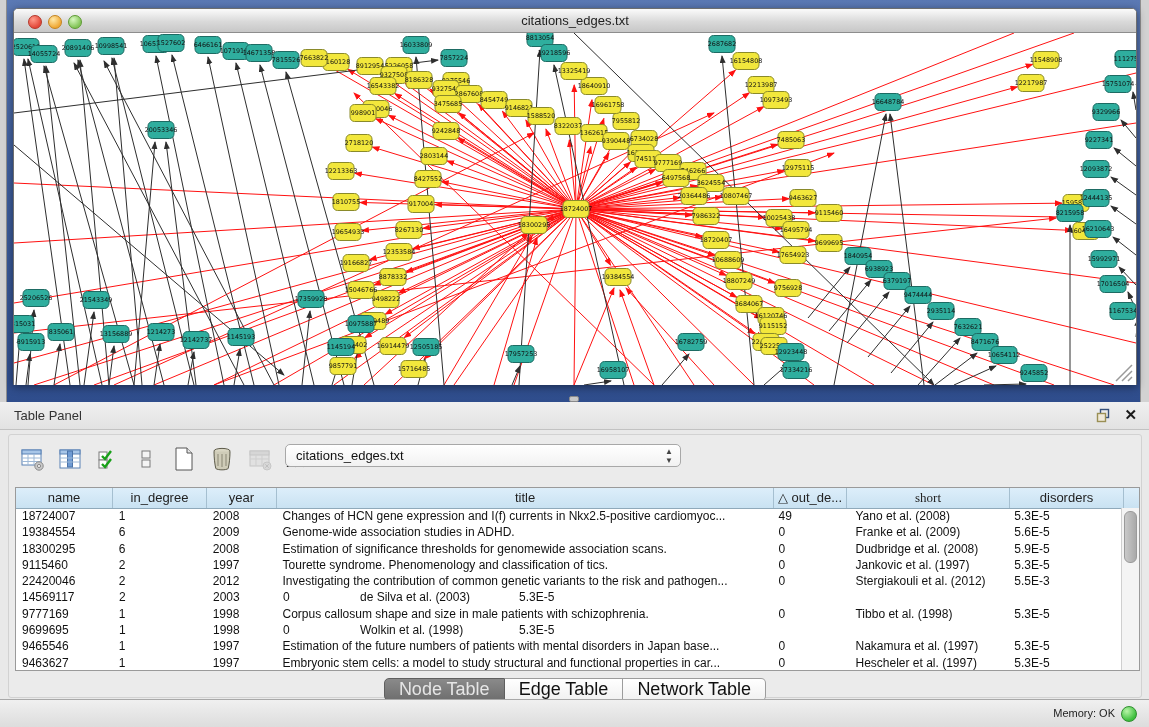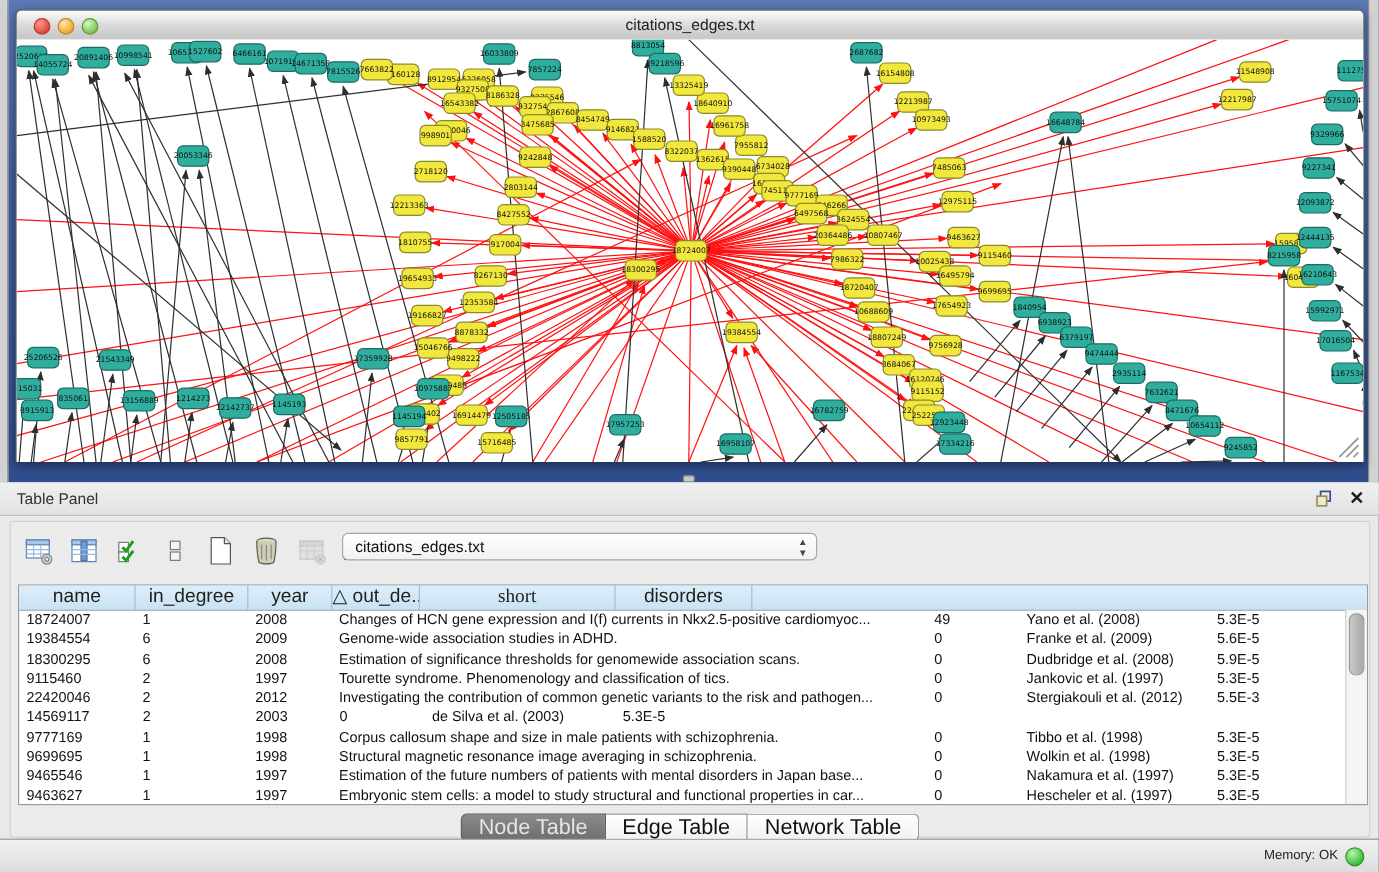--- a/index.html
+++ b/index.html
@@ -42,21 +42,21 @@
   .fx{font-family:"Liberation Serif",serif;font-style:italic;font-weight:bold;font-size:15px;color:#222;}
   #table-select{position:absolute;left:276px;top:9px;width:396px;height:23px;background:linear-gradient(180deg,#ffffff,#f2f2f2);
      border:1px solid #a8a8a8;border-radius:5px;font-size:13px;color:#111;
      display:flex;align-items:center;padding-left:10px;box-sizing:border-box;}
   #table-select .arrows{position:absolute;right:7px;top:2px;font-size:8px;line-height:9px;color:#444;text-align:center;}
   
   #tp-table{position:absolute;left:6px;top:52px;width:1125px;height:184px;background:#fff;
             border:1px solid #9a9a9a;box-sizing:border-box;}
   #thead{display:flex;height:20px;background:linear-gradient(180deg,#ddeefa,#c9e2f2);
          border-bottom:1px solid #8fa9ba;}
-  .th{font-size:16px;color:#222;text-align:center;line-height:20px;
+  .th{font-size:13px;color:#222;text-align:center;line-height:20px;
       border-right:1px solid #a5bfd0;box-sizing:border-box;overflow:hidden;white-space:nowrap;}
   #tbody{position:absolute;left:0;top:20px;right:17px;bottom:0;overflow:hidden;}
   .tr{display:flex;height:16.3px;}
   .td{font-size:12px;color:#111;line-height:16.3px;padding-left:6px;box-sizing:border-box;
       overflow:hidden;white-space:nowrap;}
   #vscroll{position:absolute;right:0;top:20px;bottom:0;width:17px;background:#f4f4f4;border-left:1px solid #cfcfcf;}
   #vthumb{position:absolute;left:2px;top:3px;width:11px;height:50px;border-radius:6px;
           background:linear-gradient(90deg,#c9c9c9,#a9a9a9);border:1px solid #9a9a9a;}
   
   #tab-bar{position:absolute;left:0;right:0;top:243px;display:flex;justify-content:center;}
@@ -895,20 +895,21 @@
     </div>
     <div id="table-select">
       <span>citations_edges.txt</span>
       <span class="arrows">▲<br>▼</span>
     </div>
     <div id="tp-table">
       <div id="thead">
           <div class="th" style="width: 97px;">name</div>
           <div class="th" style="width: 94px;">in_degree</div>
           <div class="th" style="width: 70px;">year</div>
+          <div class="th" style="width: 497px;">title</div>
           <div class="th" style="width: 73px;">△ out_de...</div>
           <div class="th" style="width: 163px; font-family: Liberation Serif, serif;">short</div>
           <div class="th" style="width: 114px;">disorders</div>
         </div>
       <div id="tbody">
           <div class="tr">
             <div class="td" style="width: 97px;">18724007</div>
             <div class="td" style="width: 94px;">1</div>
             <div class="td" style="width: 70px;">2008</div>
             <div class="td" style="width: 497px;">Changes of HCN gene expression and I(f) currents in Nkx2.5-positive cardiomyoc...</div>
@@ -966,21 +967,20 @@
             <div class="td" style="width: 70px;">1998</div>
             <div class="td" style="width: 497px;">Corpus callosum shape and size in male patients with schizophrenia.</div>
             <div class="td" style="width: 73px;">0</div>
             <div class="td" style="width: 163px; padding-left: 10px;">Tibbo et al. (1998)</div>
             <div class="td" style="width: 114px;">5.3E-5</div>
           </div>
           <div class="tr">
             <div class="td" style="width: 97px;">9699695</div>
             <div class="td" style="width: 94px;">1</div>
             <div class="td" style="width: 70px;">1998</div>
-            <div class="td" style="width: 497px;">Structural magnetic resonance image averaging in schizophrenia.</div>
             <div class="td" style="width: 73px;">0</div>
             <div class="td" style="width: 163px; padding-left: 10px;">Wolkin et al. (1998)</div>
             <div class="td" style="width: 114px;">5.3E-5</div>
           </div>
           <div class="tr">
             <div class="td" style="width: 97px;">9465546</div>
             <div class="td" style="width: 94px;">1</div>
             <div class="td" style="width: 70px;">1997</div>
             <div class="td" style="width: 497px;">Estimation of the future numbers of patients with mental disorders in Japan base...</div>
             <div class="td" style="width: 73px;">0</div>

